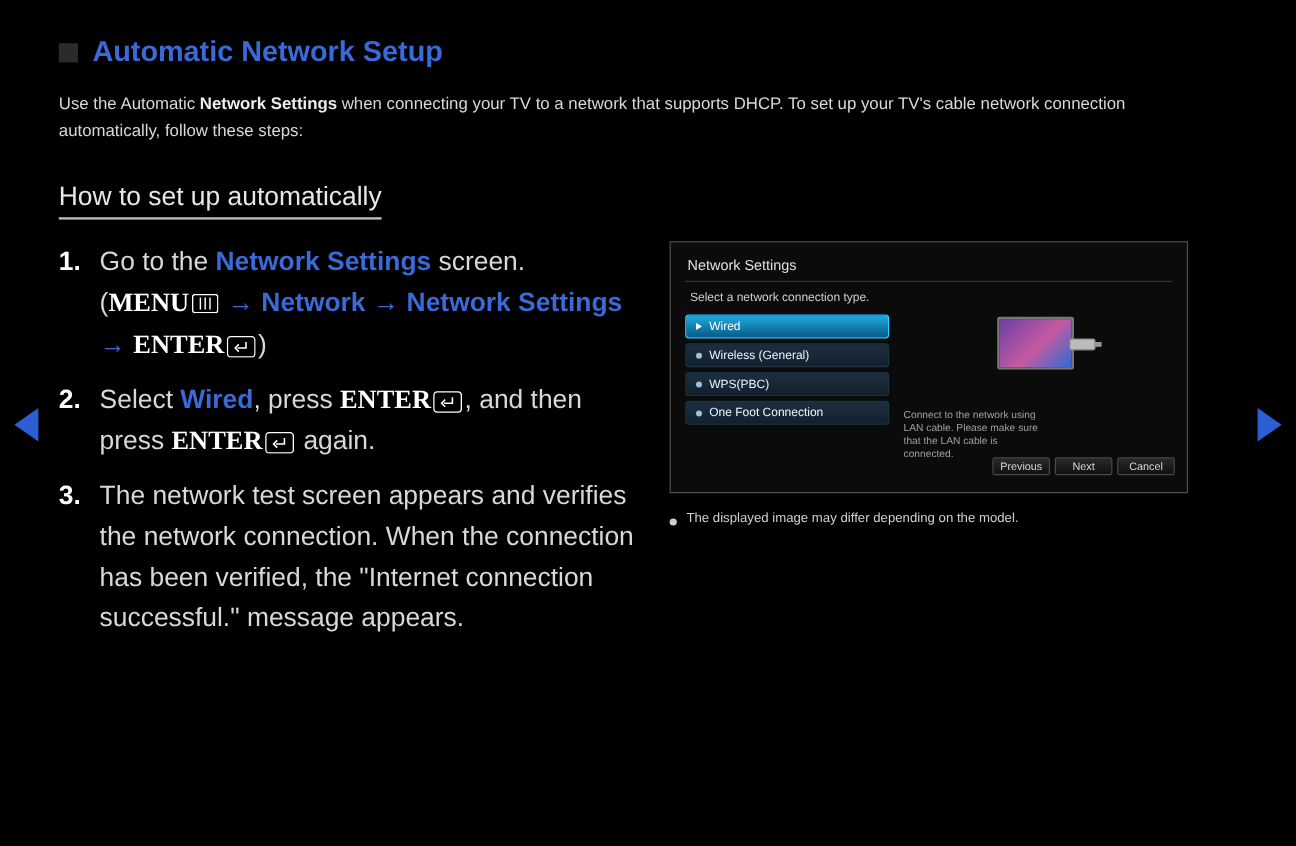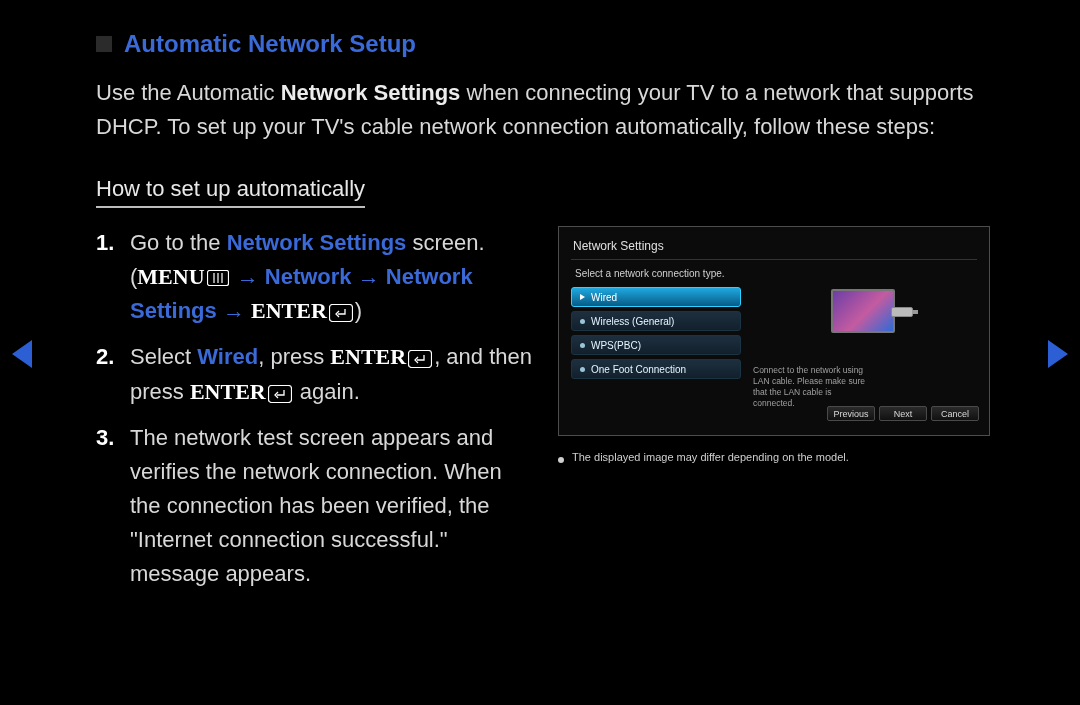--- a/index.html
+++ b/index.html
@@ -1,21 +1,21 @@
 <!DOCTYPE html>
 <html><head>
 <meta charset="utf-8">
 <style>
   * { box-sizing: border-box; margin: 0; padding: 0; }
   html, body { width: 1080px; height: 705px; background: #000; font-family: Arial, Helvetica, sans-serif; color: #d8d8d8; overflow: hidden; }
-  .page { position: relative; width: 1080px; height: 705px; padding: 30px 90px 0 96px; }
+  .page { position: relative; width: 1080px; height: 705px; padding: 30px 90px 0 49px; }
   .title-row { display: flex; align-items: center; gap: 12px; margin-bottom: 10px; }
   .title-bullet { width: 16px; height: 16px; background: #2b2b2b; }
   .title-text { color: #3a69d8; font-size: 24px; font-weight: bold; }
-  .intro { font-size: 22px; line-height: 1.55; font-weight: 300; margin-top: 18px; }
+  .intro { font-size: 14px; line-height: 1.55; font-weight: 300; margin-top: 18px; }
   .intro .bold-white { font-weight: 600; color: #ececec; }
   .subhead { margin-top: 32px; font-size: 22px; color: #e8e8e8; border-bottom: 2px solid #bcbcbc; display: inline-block; padding-bottom: 4px; font-weight: 400; }
   .columns { display: flex; margin-top: 18px; gap: 26px; }
   .steps { flex: 1; }
   ol.steps-list { list-style: none; counter-reset: step; }
   ol.steps-list li { counter-increment: step; position: relative; padding-left: 34px; font-size: 22px; line-height: 1.55; margin-bottom: 12px; font-weight: 300; }
   ol.steps-list li::before { content: counter(step) "."; position: absolute; left: 0; top: 0; font-weight: 600; color: #fff; }
   .link-blue { color: #3a69d8; font-weight: 600; }
   .bold-w { color: #fff; font-weight: 600; font-family: Liberation Serif, serif; }
   .menu-icon { display:inline-block; vertical-align: -2px; margin:0 2px; }

